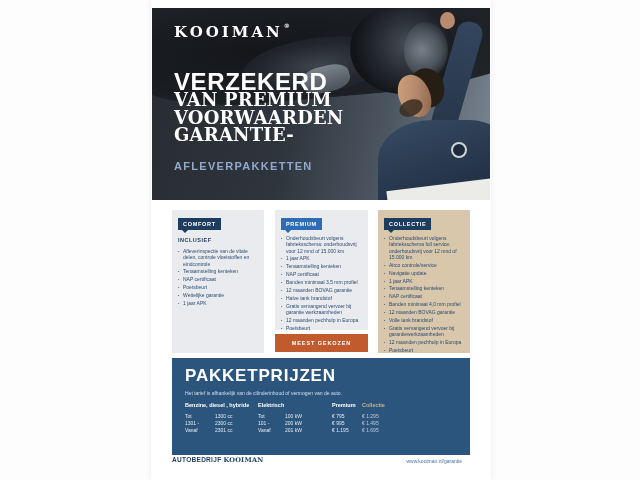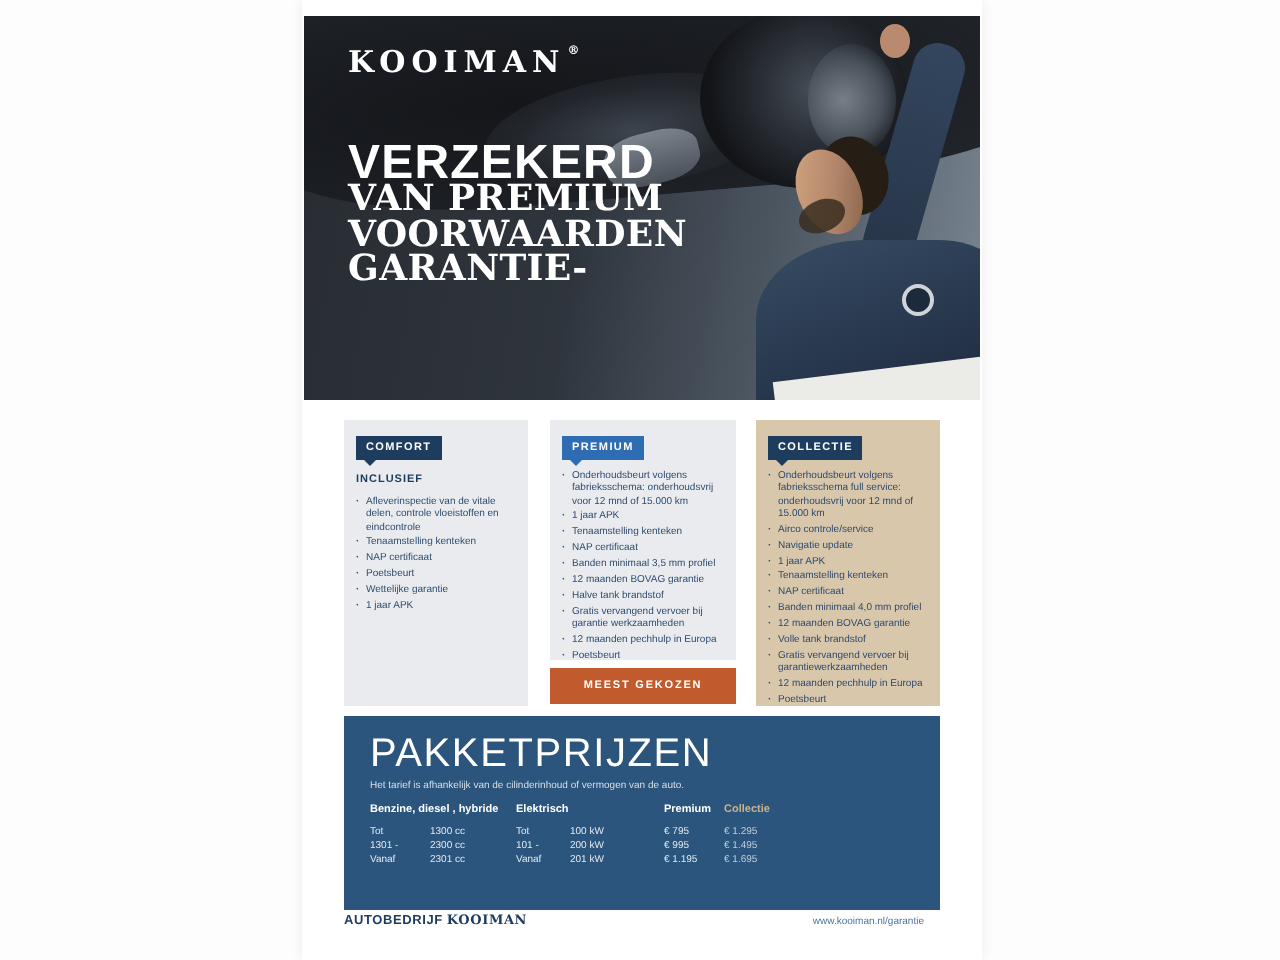--- a/index.html
+++ b/index.html
@@ -56,21 +56,21 @@
   ul.items { list-style:none; margin:5px 5px 0 6px; }
   ul.items li { position:relative; padding-left:5px; font-size:5px; line-height:6.3px; color:#2e4d72; margin-bottom:1.6px; }
   ul.items li::before { content:"\00B7"; position:absolute; left:0; top:0; font-weight:bold; }
   .col-collectie ul.items li { color:#2c4a6e; }
   .cta { position:absolute; left:124px; top:334px; width:93px; height:18px; background:#c15b2d; border:none; cursor:pointer;
          color:#ffffff; font-family:"Liberation Sans", sans-serif; font-size:5.5px; font-weight:bold; letter-spacing:0.9px;
          display:flex; align-items:center; justify-content:center; }
 
   
   .pricing { position:absolute; left:21px; top:358px; width:298px; height:97px; background:#2b557d; color:#ffffff; }
-  .p-title { position:absolute; left:13px; top:8px; font-size:20px; font-weight:normal; letter-spacing:0.8px; }
+  .p-title { position:absolute; left:13px; top:8px; font-size:17px; font-weight:bold; letter-spacing:0.8px; }
   .p-sub { position:absolute; left:13px; top:32px; font-size:5px; color:#d6dfe9; }
   .p-head { position:absolute; top:44px; font-size:5.5px; font-weight:bold; color:#ffffff; }
   .p-head.gold { color:#c9b28d; }
   .hp-fuel { left:13px; } .hp-el { left:86px; } .hp-prem { left:160px; } .hp-col { left:190px; }
   .p-row { position:absolute; left:0; width:100%; height:7px; font-size:5px; color:#e2e9f0; }
   .r0 { top:55px; } .r1 { top:62px; } .r2 { top:69px; }
   .p-row span { position:absolute; top:0; }
   .c-fa { left:13px; } .c-fb { left:43px; } .c-ea { left:86px; } .c-eb { left:113px; }
   .c-pp { left:160px; } .c-cp { left:190px; color:#bfcbd9; }
 
@@ -101,20 +101,21 @@
       <div class="ph-sheet"></div>
 
       <div class="logo"><span>KOOIMAN</span><sup>®</sup></div>
 
       <div class="headline">
         <div class="hl-sans">VERZEKERD</div>
         <div class="hl-serif">VAN PREMIUM</div>
         <div class="hl-serif">VOORWAARDEN</div>
         <div class="hl-serif">GARANTIE-</div>
       </div>
+      <div class="kicker">AFLEVERPAKKETTEN</div>
     </div>
 
     <div class="col col-comfort">
       <span class="badge">COMFORT</span>
       <div class="sec-label">INCLUSIEF</div>
       <ul class="items">
         <li>Afleverinspectie van de vitale delen, controle vloeistoffen en eindcontrole</li>
         <li>Tenaamstelling kenteken</li>
         <li>NAP certificaat</li>
         <li>Poetsbeurt</li>

